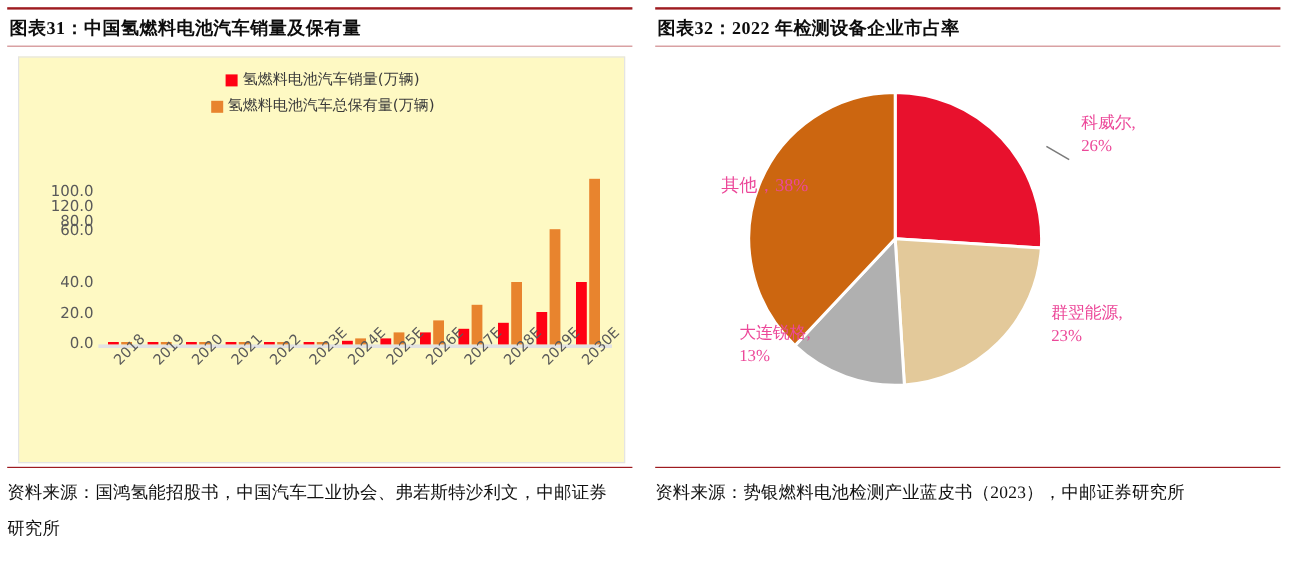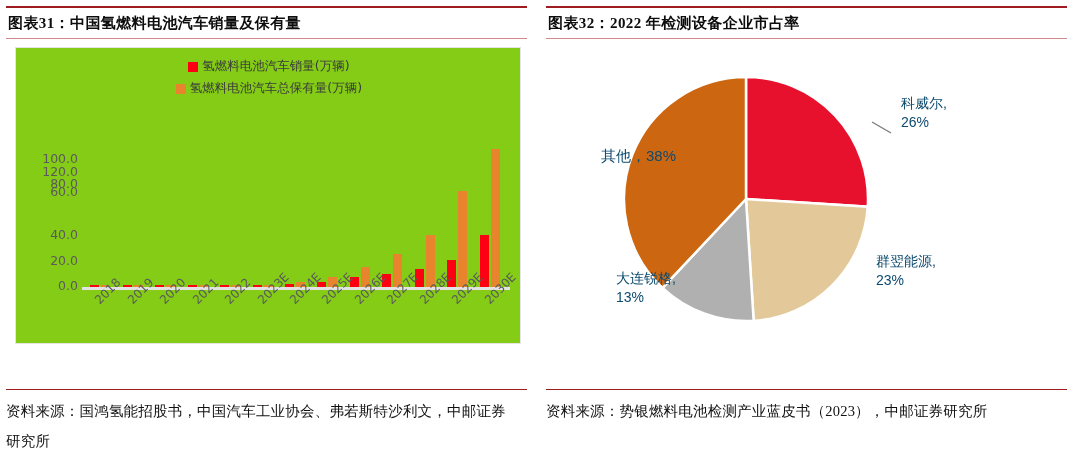--- a/index.html
+++ b/index.html
@@ -44,23 +44,23 @@
     line-height:30px;
     padding-top:6px;
     width:505px;
     letter-spacing:0.2px;
   }
 
   
   .chartbox {
     position:absolute;
     left:9px; top:47px;
-    width:506px; height:297px;
+    width:506px; height:339px;
     border:1px solid #e4e4e4;
-    background:#84cc16;
+    background:#fef9c3;
     box-sizing:border-box;
   }
   .legend {
     position:absolute; left:0; top:10px; width:506px;
     display:flex; flex-direction:column; align-items:center;
     gap:5px;
   }
   .legend-row { display:flex; align-items:center; gap:4px; }
   .legend-sw { width:10px; height:10px; display:inline-block; }
   .legend-lb {
@@ -101,22 +101,22 @@
   }
   .group { position:absolute; bottom:0; height:153px; }
   .bar { position:absolute; bottom:0; }
   .bar.red { background:#FF0013; }
   .bar.org { background:#E8842E; }
 
   
   .pie-area { position:absolute; left:0; top:47px; width:521px; height:325px; }
   .pie-lab {
     position:absolute;
-    font-family:Liberation Sans, sans-serif;
-    font-size:14px; color:#0c4a6e;
+    font-family:Liberation Serif, serif;
+    font-size:14px; color:#ec4899;
     line-height:19px;
     white-space:nowrap;
   }
 </style>
 </head>
 <body>
 
 <div class="page">
 
   <div class="panel left">

